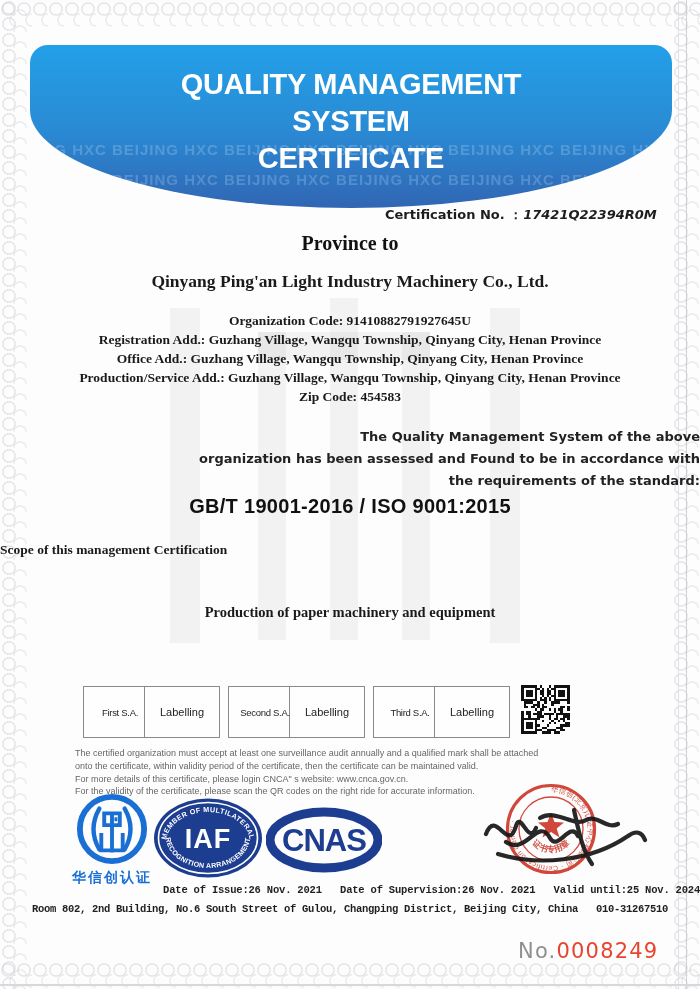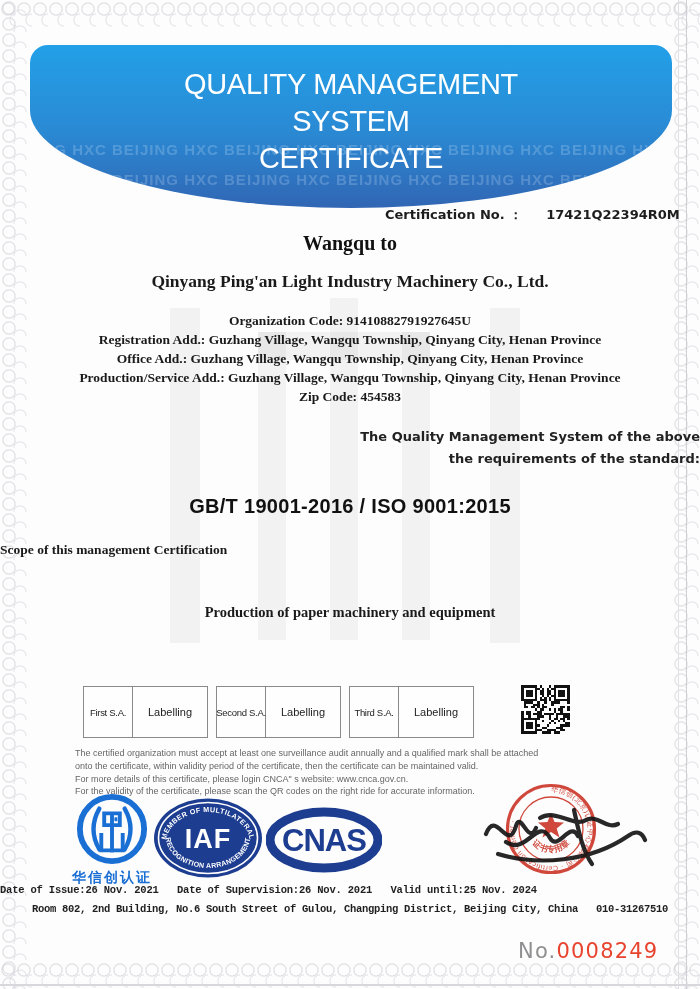--- a/index.html
+++ b/index.html
@@ -25,57 +25,57 @@
   
   .wm{position:absolute;inset:0;pointer-events:none;}
   .wm div{position:absolute;background:rgba(110,110,120,.075);}
   
   .header{position:absolute;left:30px;top:45px;width:642px;height:163px;overflow:hidden;
     border-radius:18px 18px 50% 50% / 18px 18px 98px 98px;
     background:linear-gradient(180deg,#22a0e8 0%,#2a8ad4 52%,#3166b4 100%);}
   .hdr-wm{position:absolute;left:-30px;right:-30px;text-align:center;color:rgba(225,243,255,.22);
     font-weight:bold;font-size:15px;white-space:nowrap;letter-spacing:1px;}
   .hdr-title{position:absolute;top:21px;width:100%;text-align:center;color:#fff;
-    font-weight:normal;font-size:29px;line-height:37px;letter-spacing:-.3px;}
+    font-weight:bold;font-size:29px;line-height:37px;letter-spacing:-.3px;}
   
   .cert-line{position:absolute;top:206px;left:385px;font-family:"DejaVu Sans",sans-serif;
     font-weight:bold;font-size:13px;color:#1d1d1d;}
-  .cert-line .num{margin-left:24px;}
+  .cert-line .num{margin-left:1px;font-style:italic;}
   .awarded{position:absolute;top:232px;width:100%;text-align:center;
     font-family:"Liberation Serif",serif;font-weight:bold;font-size:20px;color:#111;}
   .company{position:absolute;top:271px;width:100%;text-align:center;
     font-family:"Liberation Serif",serif;font-weight:bold;font-size:17.5px;color:#1a1a1a;}
   .details{position:absolute;top:311px;width:100%;text-align:center;
     font-family:"Liberation Serif",serif;font-weight:bold;font-size:13.5px;line-height:19px;color:#1a1a1a;}
   .statement{position:absolute;top:426px;width:100%;text-align:right;
     font-family:"DejaVu Sans",sans-serif;font-weight:bold;font-size:13px;line-height:22px;color:#222;}
   .standard{position:absolute;top:495px;width:100%;text-align:center;
     font-family:Liberation Sans, sans-serif;font-weight:bold;font-size:20px;letter-spacing:.3px;color:#111;}
   .scope-title{position:absolute;top:542px;width:100%;text-align:left;
     font-family:"Liberation Serif",serif;font-weight:bold;font-size:13.5px;color:#1a1a1a;}
   .scope-value{position:absolute;top:604px;width:100%;text-align:center;
     font-family:"Liberation Serif",serif;font-weight:bold;font-size:14.5px;color:#1a1a1a;}
   
   .audit-row{position:absolute;left:83px;top:686px;display:flex;gap:8px;}
-  .audit-box{display:flex;height:52px;border:1px solid #8a8a8a;box-sizing:border-box;background:rgba(255,255,255,.5);}
+  .audit-box{display:flex;height:52px;border:1px solid #8a8a8a;box-sizing:border-box;background:rgba(255,255,255,.5);padding-left:12px;}
   .audit-stage{width:48px;border-right:1px solid #8a8a8a;display:flex;align-items:center;justify-content:center;
     font-size:9.5px;letter-spacing:-.3px;white-space:nowrap;color:#222;}
   .audit-mark{width:74px;display:flex;align-items:center;justify-content:center;font-size:11px;color:#222;}
   .qr{position:absolute;left:519px;top:683px;width:53px;height:53px;}
   
   .notes{position:absolute;left:75px;top:747px;width:505px;font-size:9px;line-height:12.8px;color:#666;}
   
   .hxc-logo{position:absolute;left:58px;top:792px;width:108px;text-align:center;}
   .hxc-caption{font-weight:bold;font-size:14px;letter-spacing:2px;color:#1a6fd4;margin-top:-1px;}
   .iaf-logo{position:absolute;left:152px;top:797px;}
   .cnas-logo{position:absolute;left:266px;top:801px;}
   .accred{position:absolute;left:392px;top:811px;font-size:8.5px;line-height:11px;color:#555;}
   .seal{position:absolute;left:478px;top:768px;}
   
-  .dates-line{position:absolute;top:884px;width:100%;text-align:left;white-space:pre;
+  .dates-line{position:absolute;top:884px;width:100%;text-align:right;white-space:pre;
     font-family:"Liberation Mono",monospace;font-size:10.5px;letter-spacing:-.2px;font-weight:bold;color:#1f1f1f;}
   .addr-line{position:absolute;top:903px;width:100%;text-align:center;white-space:pre;
     font-family:"Liberation Mono",monospace;font-size:10.5px;letter-spacing:-.3px;font-weight:bold;color:#1f1f1f;}
   .serial{position:absolute;top:939px;left:518px;font-family:"DejaVu Sans",sans-serif;font-size:21px;letter-spacing:1.2px;}
   .serial .lbl{color:#8f8f92;}
   .serial .num{color:#e8432e;}
 </style>
 </head>
 <body>
 
@@ -105,33 +105,34 @@
       <div>QUALITY MANAGEMENT</div>
       <div>SYSTEM</div>
       <div>CERTIFICATE</div>
     </div>
   </div>
 
   <div class="cert-line">
     <span>Certification No. ：</span><span class="num">17421Q22394R0M</span>
   </div>
 
-  <div class="awarded">Wangqu to</div>
+  <div class="awarded">Province to</div>
   <div class="company">Qinyang Ping'an Light Industry Machinery Co., Ltd.</div>
 
   <div class="details">
     <div>Organization Code: 91410882791927645U</div>
     <div>Registration Add.: Guzhang Village, Wangqu Township, Qinyang City, Henan Province</div>
     <div>Office Add.: Guzhang Village, Wangqu Township, Qinyang City, Henan Province</div>
     <div>Production/Service Add.: Guzhang Village, Wangqu Township, Qinyang City, Henan Province</div>
     <div>Zip Code: 454583</div>
   </div>
 
   <div class="statement">
     <div>The Quality Management System of the above</div>
+    <div>organization has been assessed and Found to be in accordance with</div>
     <div>the requirements of the standard:</div>
   </div>
 
   <div class="standard">GB/T 19001-2016 / ISO 9001:2015</div>
   <div class="scope-title">Scope of this management Certification</div>
   <div class="scope-value">Production of paper machinery and equipment</div>
 
   <div class="audit-row">
     <div class="audit-box">
       <div class="audit-stage">First S.A.</div>

